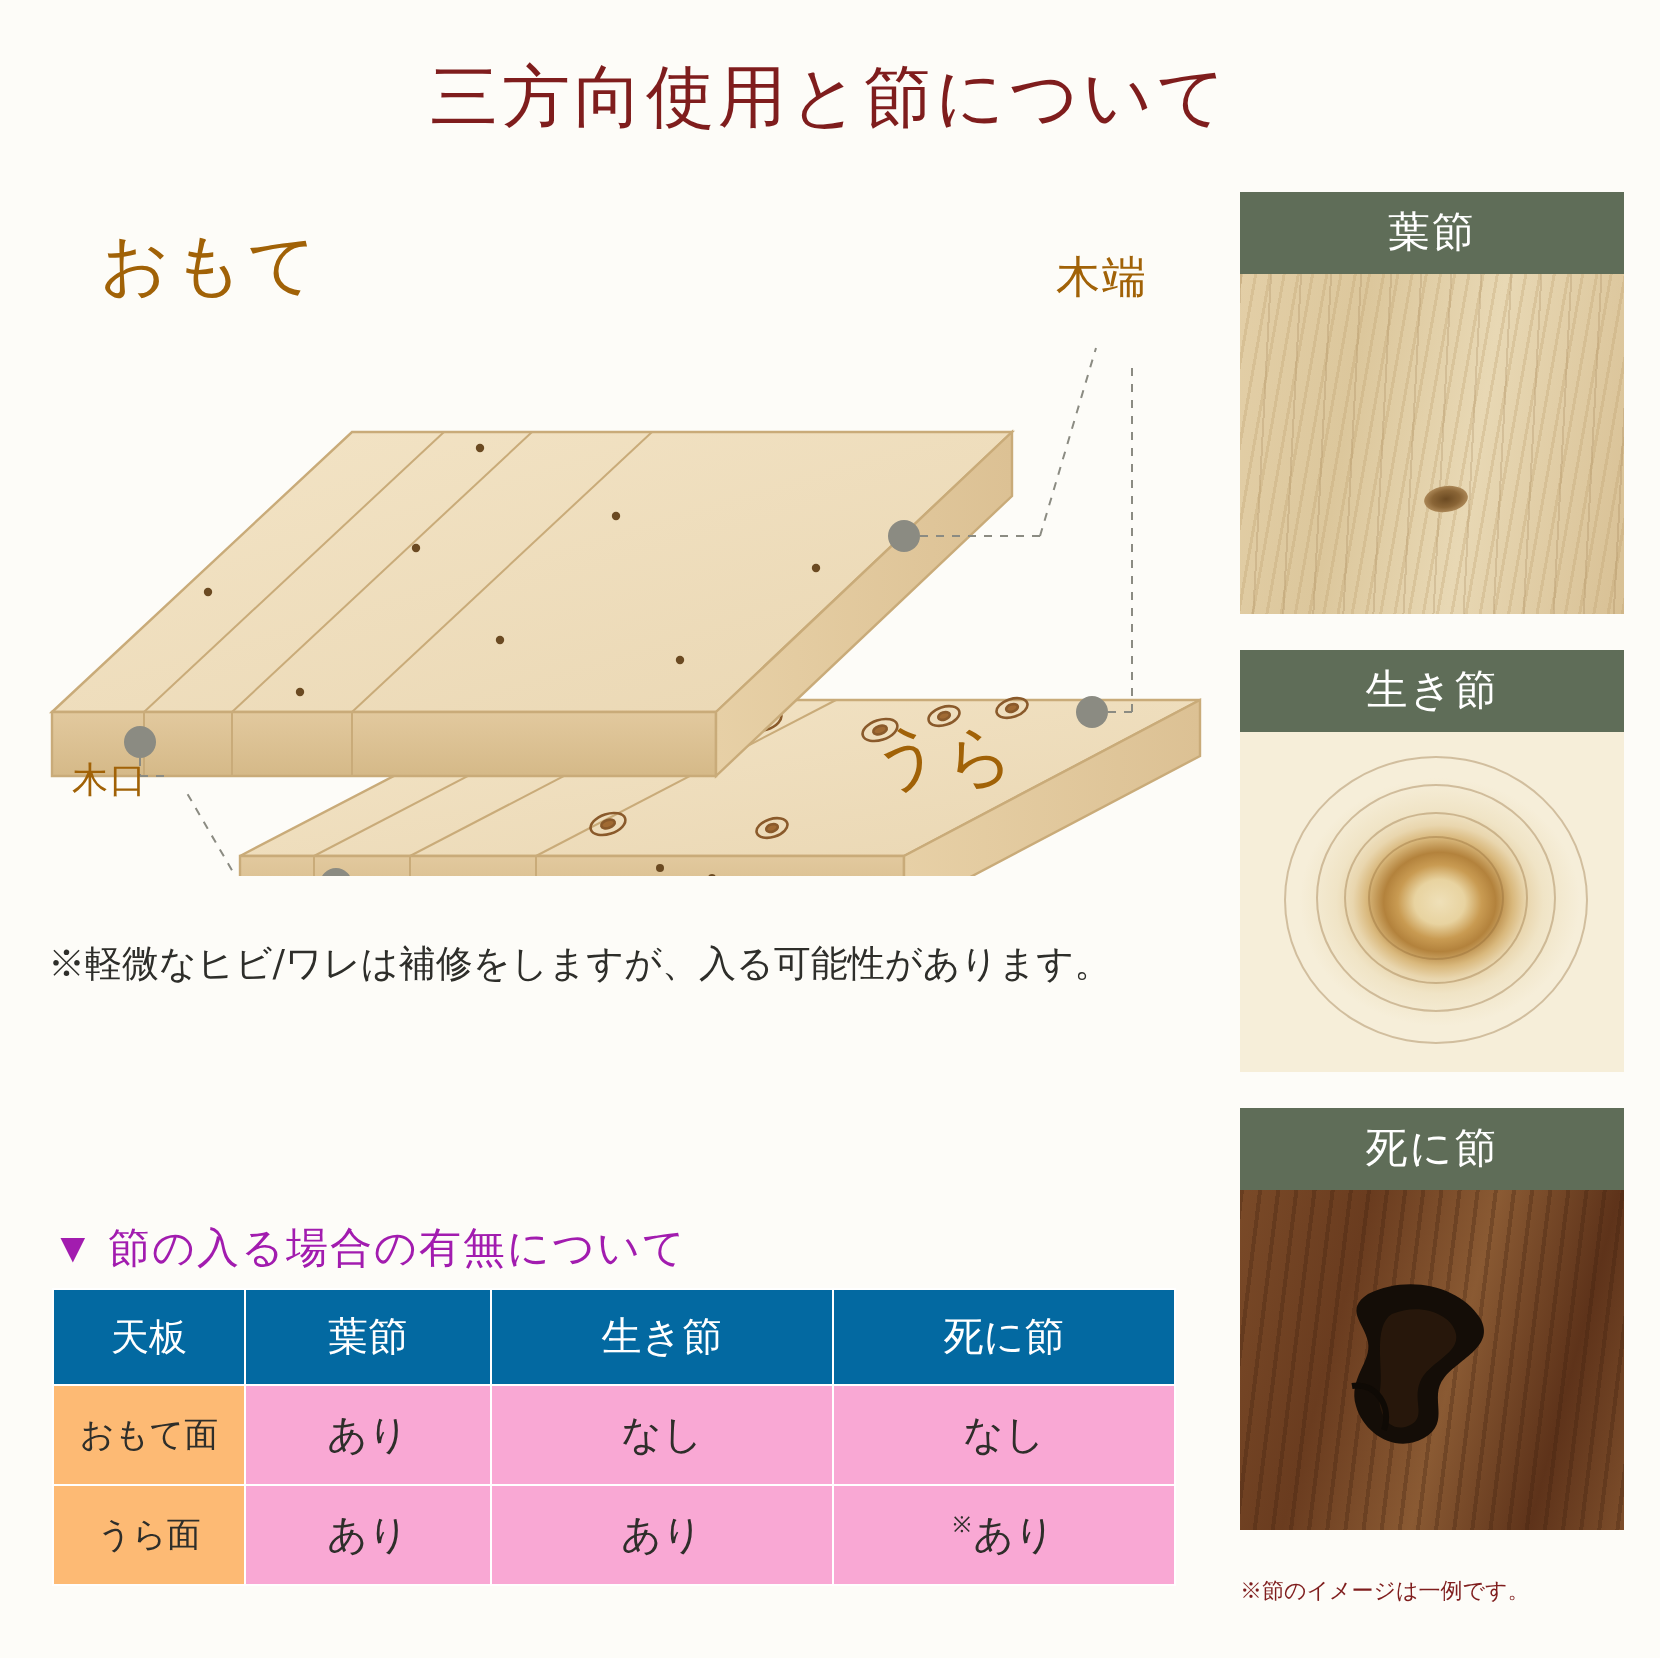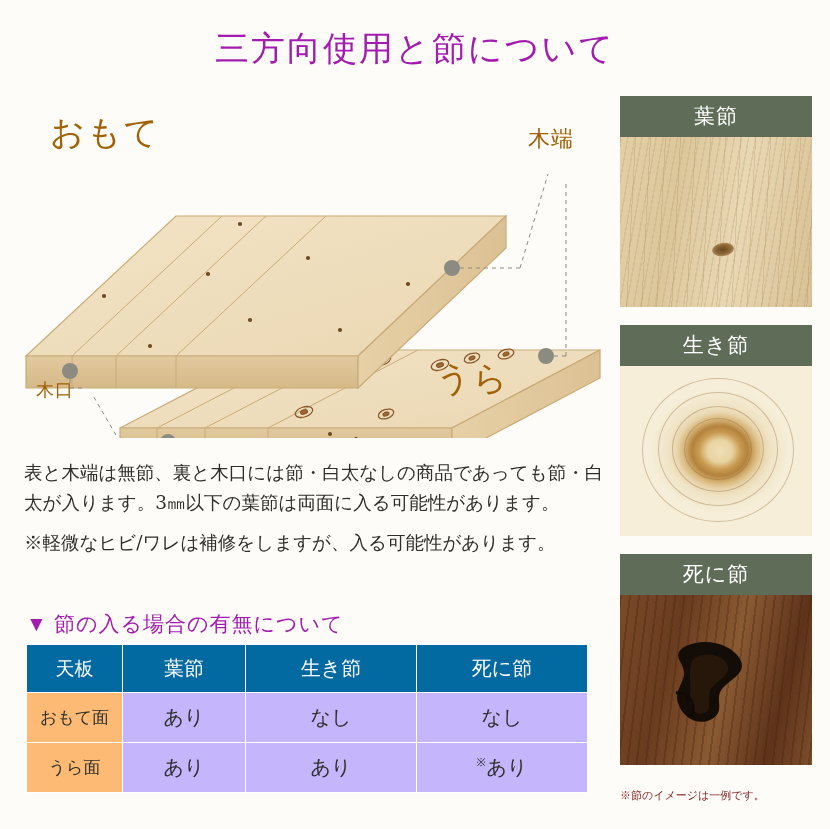--- a/index.html
+++ b/index.html
@@ -16,21 +16,21 @@
     background: #fdfcf8;
   }
 
   
   .title {
     position: absolute;
     top: 26px; left: 0; width: 830px;
     text-align: center;
     font-size: 34px;
     letter-spacing: 2px;
-    color: #a21caf;
+    color: #7f1d1d;
     font-family: "DejaVu Serif", "Liberation Serif", serif;
     font-weight: 400;
   }
 
   
   .left-col {
     position: absolute;
     left: 0; top: 88px;
     width: 612px; height: 741px;
   }
@@ -92,21 +92,21 @@
     background: #0369a1;
     color: #ffffff;
     font-weight: 400;
     font-size: 20px;
     padding: 10px 4px;
     border: 1px solid #ffffff;
     text-align: center;
   }
   table.knot-table th.first-col { width: 96px; font-size: 19px; }
   table.knot-table td {
-    background: #c4b5fd;
+    background: #f9a8d4;
     color: #2e2e2a;
     font-size: 20px;
     padding: 11px 4px;
     border: 1px solid #ffffff;
     text-align: center;
   }
   table.knot-table td.rowhead {
     background: #fdba74;
     font-size: 17px;
     width: 96px;
@@ -302,21 +302,20 @@
         </g>
       </svg>
 
       <div class="diag-label lbl-omote">おもて</div>
       <div class="diag-label lbl-ura">うら</div>
       <div class="diag-label lbl-kobashi">木端</div>
       <div class="diag-label lbl-koguchi">木口</div>
     </div>
 
     <div class="body-text">
-      <span>表と木端は無節、裏と木口には節・白太なしの商品であっても節・白太が入ります。3㎜以下の葉節は両面に入る可能性があります。</span>
       <span class="note">※軽微なヒビ/ワレは補修をしますが、入る可能性があります。</span>
     </div>
 
     <div class="sub-heading">▼ 節の入る場合の有無について</div>
 
     <div class="tbl-wrap">
       <table class="knot-table">
         <thead>
           <tr>
             <th class="first-col">天板</th>

